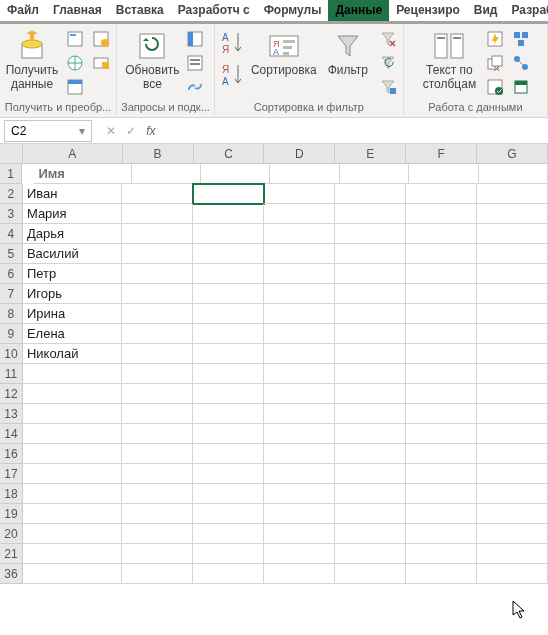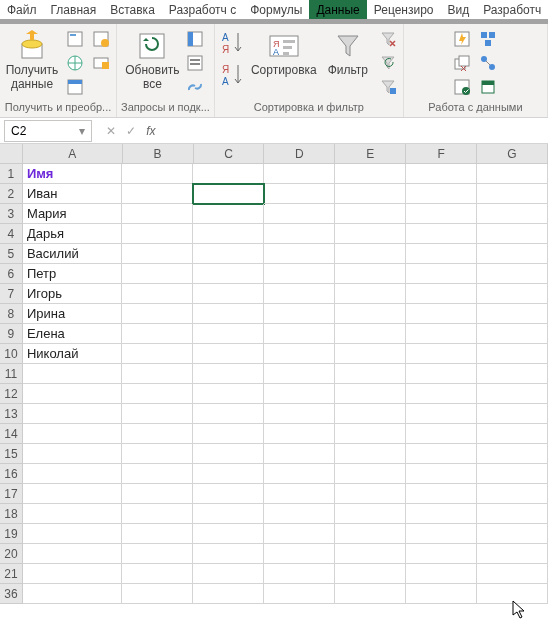--- a/index.html
+++ b/index.html
@@ -1,18 +1,18 @@
 <!DOCTYPE html>
 <html><head>
 <meta charset="utf-8">
 <style>
 * { box-sizing: border-box; margin: 0; padding: 0; }
 body { font-family: "Segoe UI", Tahoma, sans-serif; font-size: 12px; background: #fff; width: 548px; height: 635px; overflow: hidden; }
 
-.tabs { display: flex; background: #fff; border-bottom: 5px solid #a3a3a3; height: 24px; }
+.tabs { display: flex; background: #fff; border-bottom: 3px solid #a3a3a3; height: 24px; font-weight: bold; }
 .tab { padding: 3px 7px; color: #444; cursor: pointer; font-size: 12px; white-space: nowrap; }
 .tab.active { background: #217346; color: #000000; }
 
 .ribbon { display: flex; background: #f3f2f1; height: 94px; border-bottom: 1px solid #d4d4d4; }
 .ribbon-group { display: flex; flex-direction: column; align-items: center; padding: 2px 4px; border-right: 1px solid #e1dfdd; }
 .ribbon-group-content { display: flex; flex: 1; align-items: flex-start; gap: 4px; padding-top: 2px; }
 .ribbon-group-label { font-size: 11px; color: #666; padding: 2px 0 2px 0; white-space: nowrap; }
 
 .big-btn { display: flex; flex-direction: column; align-items: center; justify-content: flex-start; width: 56px; cursor: pointer; padding: 2px; }
 .big-btn .icon-box { width: 32px; height: 32px; display: flex; align-items: center; justify-content: center; margin-bottom: 2px; }
@@ -30,21 +30,21 @@
 .grid { position: relative; }
 .col-headers { display: flex; height: 20px; }
 .corner { width: 24px; height: 20px; background: #e6e6e6; border-right: 1px solid #ccc; border-bottom: 1px solid #ccc; }
 .col-h { width: 74px; background: #e6e6e6; border-right: 1px solid #ccc; border-bottom: 1px solid #ccc; text-align: center; font-size: 12px; color: #555; line-height: 20px; }
 .col-h:first-of-type { width: 104px; }
 
 .row { display: flex; height: 20px; }
 .row-h { width: 24px; background: #e6e6e6; border-right: 1px solid #ccc; border-bottom: 1px solid #ccc; text-align: center; font-size: 12px; color: #555; line-height: 20px; }
 .cell { width: 74px; border-right: 1px solid #d4d4d4; border-bottom: 1px solid #d4d4d4; padding: 0 4px; font-size: 13px; line-height: 20px; color: #222; overflow: hidden; white-space: nowrap; }
 .cell.colA { width: 104px; }
-.cell.header-cell { color: #6d28d9; font-weight: bold; }
+.cell.header-cell { color: #737373; font-weight: bold; margin-left: 12px; }
 .cell.selected { outline: 2px solid #217346; outline-offset: -1px; }
 
 .cursor { position: absolute; left: 512px; top: 600px; pointer-events: none; }
 
 svg { display: block; }
 </style>
 </head>
 <body>
 
 <div class="tabs">
@@ -208,20 +208,32 @@
               <rect x="11" y="10" width="6" height="6" fill="#4a8cd8"></rect>
             </svg>
           </div>
       </div>
     </div>
     <div class="ribbon-group-label">Сортировка и фильтр</div>
   </div>
 
   <div class="ribbon-group" style="flex:1">
     <div class="ribbon-group-content">
+      <div class="big-btn" style="width:62px">
+        <div class="icon-box">
+          <svg width="32" height="32">
+              <rect x="2" y="4" width="12" height="24" fill="#fff" stroke="#888"></rect>
+              <rect x="18" y="4" width="12" height="24" fill="#fff" stroke="#888"></rect>
+              <rect x="4" y="7" width="8" height="2" fill="#888"></rect>
+              <rect x="20" y="7" width="8" height="2" fill="#888"></rect>
+            </svg>
+        </div>
+        <div class="lbl">Текст по
+столбцам</div>
+      </div>
       <div class="small-col">
         <div class="small-btn">
             <svg width="18" height="18">
               <rect x="2" y="2" width="14" height="14" fill="#fff" stroke="#888"></rect>
               <path d="M9 3 l-3 8 h3 l-1 4 l5 -8 h-3 z" fill="#f5b030"></path>
             </svg>
           </div>
         <div class="small-btn">
             <svg width="18" height="18">
               <rect x="2" y="5" width="10" height="10" fill="#fff" stroke="#888"></rect>
@@ -423,30 +435,20 @@
         <div class="row-h">14</div>
         <div class="cell colA"></div>
         <div class="cell"></div>
         <div class="cell"></div>
         <div class="cell"></div>
         <div class="cell"></div>
         <div class="cell"></div>
         <div class="cell"></div>
       </div>
       <div class="row">
-        <div class="row-h">15</div>
-        <div class="cell colA"></div>
-        <div class="cell"></div>
-        <div class="cell"></div>
-        <div class="cell"></div>
-        <div class="cell"></div>
-        <div class="cell"></div>
-        <div class="cell"></div>
-      </div>
-      <div class="row">
         <div class="row-h">16</div>
         <div class="cell colA"></div>
         <div class="cell"></div>
         <div class="cell"></div>
         <div class="cell"></div>
         <div class="cell"></div>
         <div class="cell"></div>
         <div class="cell"></div>
       </div>
       <div class="row">

